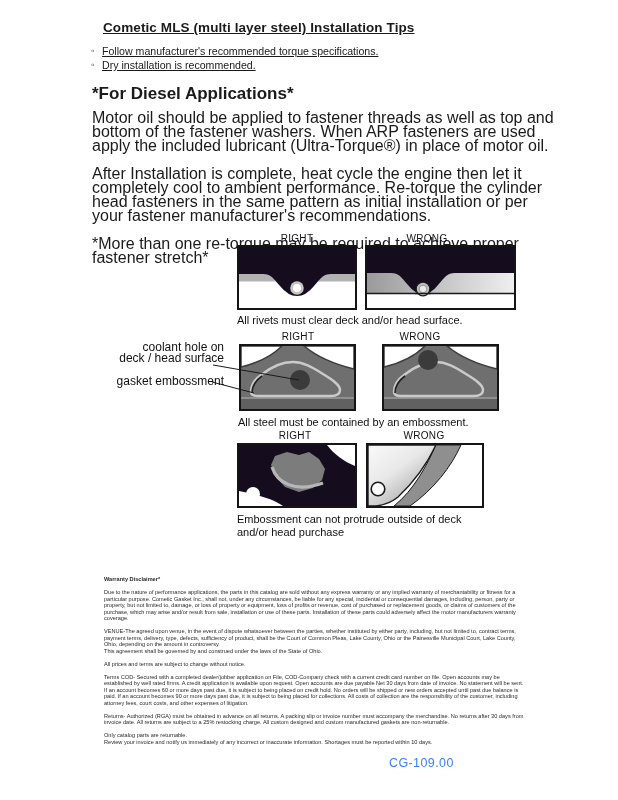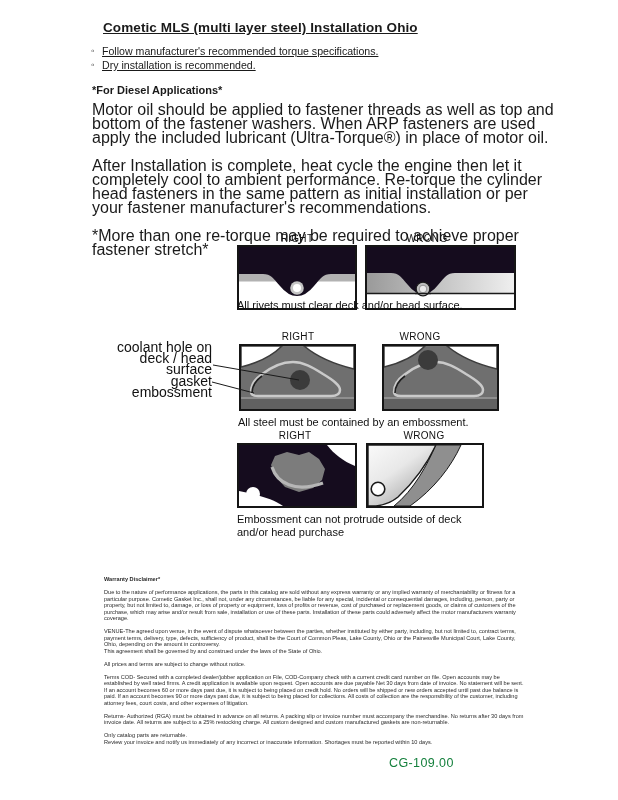--- a/index.html
+++ b/index.html
@@ -8,47 +8,47 @@
 
   
   .intro{position:absolute;left:92px;top:20px;width:462px;}
   .title{margin:0 0 9px 11px;font-size:13.5px;font-weight:bold;text-decoration:underline;letter-spacing:.1px;}
   ul.tips{list-style:none;margin:0;padding:0;font-size:10.6px;text-decoration:underline;}
   ul.tips > li{position:relative;padding-left:10px;line-height:14px;}
   ul.tips > li::before{content:"\25E6";position:absolute;left:-1px;top:0;font-size:10px;}
   ul.sub{list-style:none;margin:0;padding:0 0 0 25px;}
   ul.sub > li{position:relative;padding-left:9px;line-height:14px;}
   ul.sub > li::before{content:"\2022";position:absolute;left:0;top:0;}
-  .diesel-heading{margin:12px 0 7px 0;font-size:11px;font-weight:bold;}
+  .diesel-heading{margin:12px 0 7px 0;font-size:17px;font-weight:bold;}
   .intro p{margin:0 0 14px 0;font-size:16px;line-height:14px;}
   .intro p.note{margin:0;}
 
   
   .diagrams{position:absolute;left:0;top:230px;width:618px;height:316px;}
   .dlabel{position:absolute;transform:translateX(-50%);font-size:10px;letter-spacing:.3px;color:#111;}
   .dbox{position:absolute;border:2.5px solid #151515;background:#fff;line-height:0;}
   .dcaption{position:absolute;font-size:11px;line-height:12.5px;color:#111;white-space:pre-line;}
-  .annot{position:absolute;left:95px;width:117px;text-align:right;font-size:14px;line-height:11px;color:#111;white-space:pre-line;}
+  .annot{position:absolute;left:107px;width:117px;text-align:right;font-size:12px;line-height:11px;color:#111;white-space:pre-line;}
   svg{display:block;}
   .leaders{position:absolute;left:0;top:0;pointer-events:none;}
 
   
   .legal{position:absolute;left:104px;top:576px;width:424px;color:#2a2a2a;}
   .legal-head{margin:0 0 6px 0;font-size:6px;font-weight:bold;}
   .legal p{margin:0 0 6.5px 0;font-size:5.6px;line-height:6.5px;white-space:pre-line;}
 
-  .page-num{position:absolute;left:389px;top:756px;font-size:12.5px;letter-spacing:.4px;color:#15803d;}
+  .page-num{position:absolute;left:389px;top:756px;font-size:12.5px;letter-spacing:.4px;color:#3b82f6;}
 </style>
 </head>
 <body>
 
 <div class="page">
 
   <div class="intro">
-    <h1 class="title">Cometic MLS (multi layer steel) Installation Ohio</h1>
+    <h1 class="title">Cometic MLS (multi layer steel) Installation Tips</h1>
     <ul class="tips">
       <li>Follow manufacturer's recommended torque specifications.</li>
       <li>Dry installation is recommended.</li>
     </ul>
     <h2 class="diesel-heading">*For Diesel Applications*</h2>
     <p>Motor oil should be applied to fastener threads as well as top and bottom of the fastener washers. When ARP fasteners are used apply the included lubricant (Ultra-Torque®) in place of motor oil.</p>
     <p>After Installation is complete, heat cycle the engine then let it completely cool to ambient performance. Re-torque the cylinder head fasteners in the same pattern as initial installation or per your fastener manufacturer's recommendations.</p>
     <p class="note">*More than one re-torque may be required to achieve proper fastener stretch*</p>
   </div>
 
@@ -78,21 +78,21 @@
         <rect x="0" y="0" width="147" height="61" fill="#ffffff"></rect>
         <rect x="0" y="26" width="147" height="20" fill="url(#g1)"></rect>
         <line x1="0" y1="46.5" x2="147" y2="46.5" stroke="#1a1a1a" stroke-width="1.6"></line>
         <path d="M0,0 H147 V26 H88 C80,26 78,30 71,38 Q64,47 56,47 Q48,47 41,38 C34,30 32,26 24,26 H0 Z" fill="#150c1e"></path>
         <circle cx="56" cy="42" r="6.8" fill="#bfbfbf" stroke="#1a1a1a" stroke-width="1.2"></circle>
         <circle cx="56" cy="42" r="3.8" fill="#eaeaea" stroke="#777777" stroke-width="0.7"></circle>
         <line x1="48" y1="46.5" x2="64" y2="46.5" stroke="#1a1a1a" stroke-width="1.4"></line>
       </svg>
     </div>
 
-    <div class="dcaption" style="left:237px;top:69px;text-align:center;">All rivets must clear deck and/or head surface.</div>
+    <div class="dcaption" style="left:237px;top:84px;text-align:center;">All rivets must clear deck and/or head surface.</div>
 
     <div class="dlabel" style="left:298px;top:101px;">RIGHT</div>
     <div class="dlabel" style="left:420px;top:101px;">WRONG</div>
 
     <div class="annot" style="top:112px;">coolant hole on
 deck / head surface</div>
     <div class="annot" style="top:146px;">gasket embossment</div>
 
     <div class="dbox" style="left:239px;top:114px;">
       <svg width="113" height="63" viewBox="0 0 113 63">

